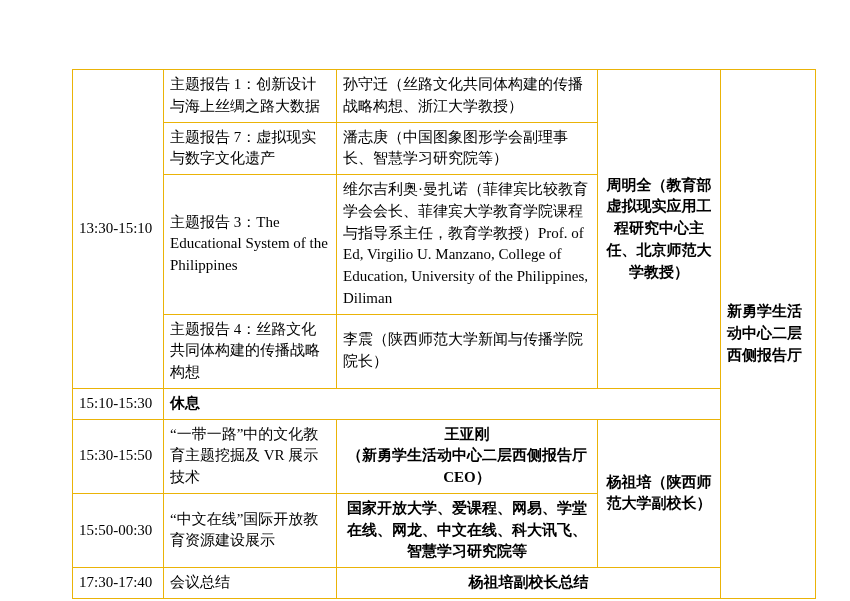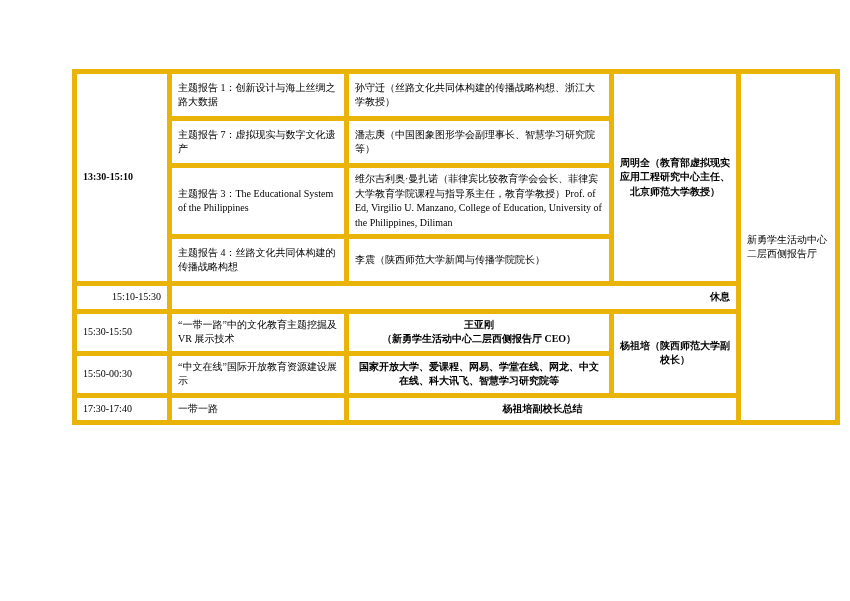--- a/index.html
+++ b/index.html
@@ -24,32 +24,32 @@
     left: 72px;
     top: 69px;
     width: 706px;
   }
   table.schedule {
     border-collapse: collapse;
     width: 706px;
     table-layout: fixed;
   }
   table.schedule td {
-    border: 5px solid #eab308;
+    border: 1px solid #eab308;
     padding: 4px 6px;
     vertical-align: middle;
-    font-size: 10px;
+    font-size: 15px;
     line-height: 1.45;
     word-break: break-word;
   }
-  .col-time { width: 78px; font-weight: bold; }
+  .col-time { width: 78px; }
   .col-topic { width: 160px; }
   .col-speaker { width: 248px; }
   .col-chair { width: 110px; }
-  .col-venue { width: 82px; }
+  .col-venue { width: 82px; font-weight: bold; }
 
   .c-time {
     text-align: left;
     padding-left: 8px;
   }
   .c-topic {
     text-align: left;
   }
   .c-speaker {
     text-align: left;
@@ -59,21 +59,21 @@
     font-weight: bold;
   }
   .c-chair {
     text-align: center;
     font-weight: bold;
   }
   .c-venue {
     text-align: left;
   }
   .break-row td {
-    text-align: right;
+    text-align: left;
   }
   .tall {
     height: 34px;
   }
 </style>
 </head>
 <body>
 
 <div class="page">
   <div class="sched-wrap">
@@ -111,19 +111,19 @@
           </td>
           <td class="c-chair" rowspan="2">杨祖培（陕西师范大学副校长）</td>
         </tr>
         <tr>
           <td class="c-time">15:50-00:30</td>
           <td class="c-topic">“中文在线”国际开放教育资源建设展示</td>
           <td class="c-center">国家开放大学、爱课程、网易、学堂在线、网龙、中文在线、科大讯飞、智慧学习研究院等</td>
         </tr>
         <tr>
           <td class="c-time">17:30-17:40</td>
-          <td class="c-topic">一带一路</td>
+          <td class="c-topic">会议总结</td>
           <td colspan="2" class="c-center">杨祖培副校长总结</td>
         </tr>
       </tbody>
     </table>
   </div>
 </div>
 
 </body></html>

